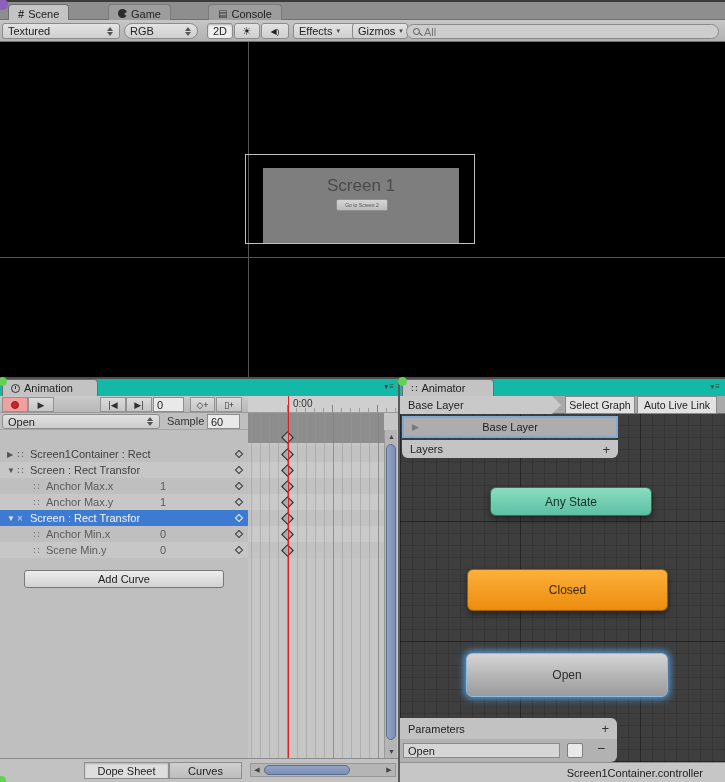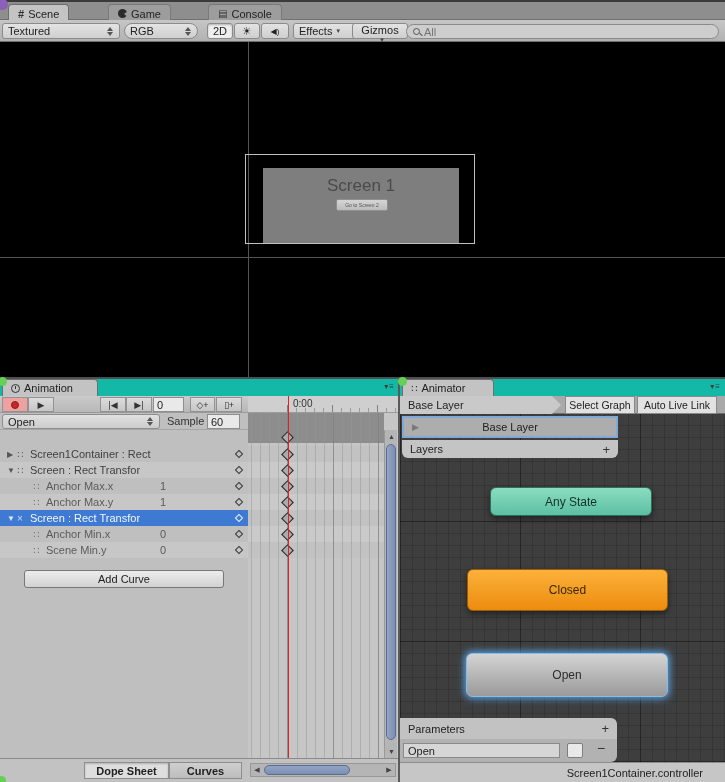--- a/index.html
+++ b/index.html
@@ -112,21 +112,21 @@
     background-position:40px 0,40px 0; pointer-events:none; }
   .kf { position:absolute; left:35px; width:9px; height:9px; background:#ababab; border:1px solid #222;
     transform:rotate(45deg); z-index:5; }
   .playhead { position:absolute; left:40px; top:0; width:1px; height:362px; background:#dd2222; z-index:6; }
   .vscroll { position:absolute; left:136px; top:34px; width:13px; height:328px; background:#b5b5b5; border-left:1px solid #999; }
   .vscroll .arr { position:absolute; left:0; width:13px; height:13px; font-size:7px; color:#444; text-align:center; line-height:13px; }
   .vthumb { position:absolute; left:1px; top:14px; width:10px; height:296px;
     background:linear-gradient(90deg,#93a5c6,#7b8fb5); border:1px solid #5d6d8e; border-radius:6px; }
   .abottom { position:absolute; left:0; top:379px; width:398px; height:24px; background:#c2c2c2; border-top:1px solid #8a8a8a; }
   .bbtn { position:absolute; top:3px; height:17px; border:1px solid #8e8e8e; background:linear-gradient(#cfcfcf,#bdbdbd);
-    display:flex; align-items:center; justify-content:center; padding:0 10px; color:#222;font-weight:bold; }
+    display:flex; align-items:center; justify-content:center; padding:0 10px; color:#222; }
   .bbtn.on { background:#dedede; box-shadow:inset 0 1px 2px rgba(0,0,0,.2); }
   .hscroll { position:absolute; left:250px; top:4px; width:146px; height:14px; background:#b5b5b5; border:1px solid #979797; }
   .hscroll .arr { position:absolute; top:0; width:12px; height:12px; font-size:7px; color:#444; text-align:center; line-height:12px; }
   .hthumb { position:absolute; left:13px; top:1px; width:86px; height:10px;
     background:linear-gradient(#93a5c6,#7b8fb5); border:1px solid #5d6d8e; border-radius:6px; }
   
   #animator { left:400px; width:325px; height:403px; background:#3e3e3e; }
   .crumbrow { position:absolute; left:0; top:17px; width:325px; height:18px; background:#a9a9a9; border-bottom:1px solid #6d6d6d; }
   .crumb { position:absolute; left:0; top:0; width:152px; height:18px; background:#c9c9c9; display:flex; align-items:center; padding:0 8px; }
   .crumb::after { content:""; position:absolute; right:-9px; top:0; border-top:9px solid transparent;
@@ -201,21 +201,21 @@
     <div class="tbtn" style="left:234px; width:26px; justify-content:center;">
       <span>☀</span>
     </div>
     <div class="tbtn" style="left:261px; width:28px; justify-content:center;">
       <span style="font-size:8px;">◀)</span>
     </div>
     <div class="tbtn" style="left:293px; width:68px;">
       <span>Effects</span>
       <span class="caret">▾</span>
     </div>
-    <div class="tbtn" style="left:352px; width:56px;flex-direction:column;">
+    <div class="tbtn" style="left:352px; width:56px;">
       <span>Gizmos</span>
       <span class="caret">▾</span>
     </div>
     <div class="searchpill">
       <span class="mag"></span>
       <input type="text" placeholder="All" style="">
     </div>
   </div>
 
   <div class="scene">

